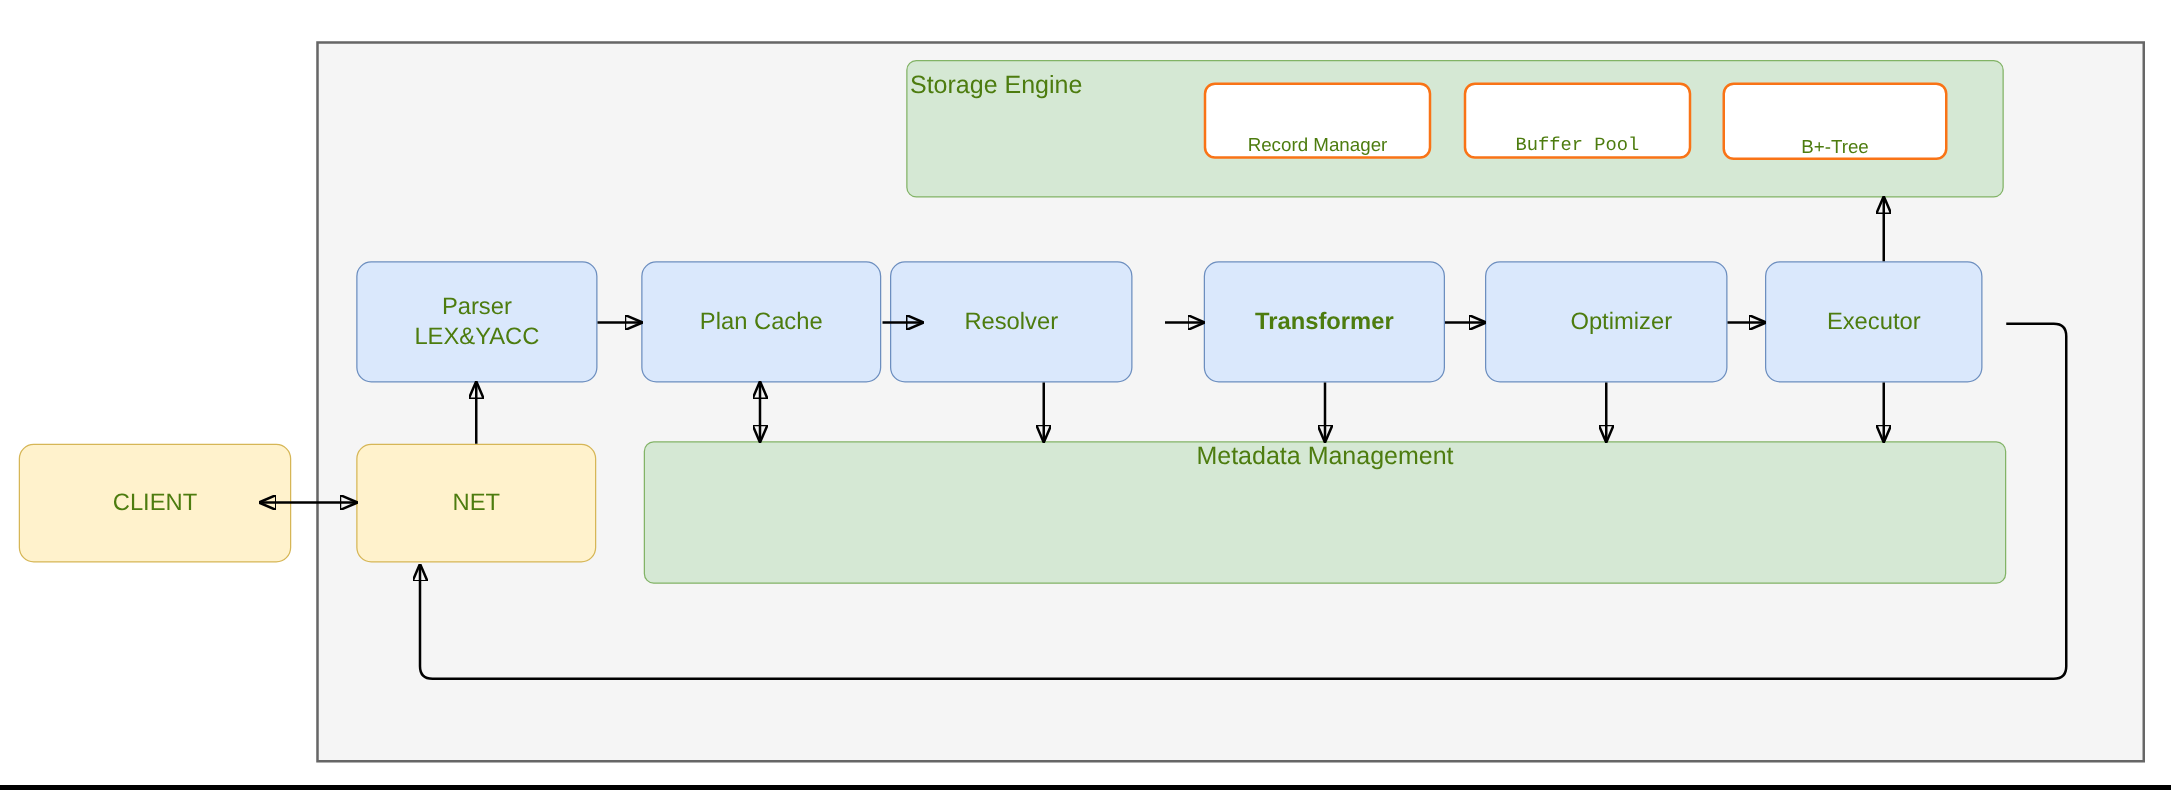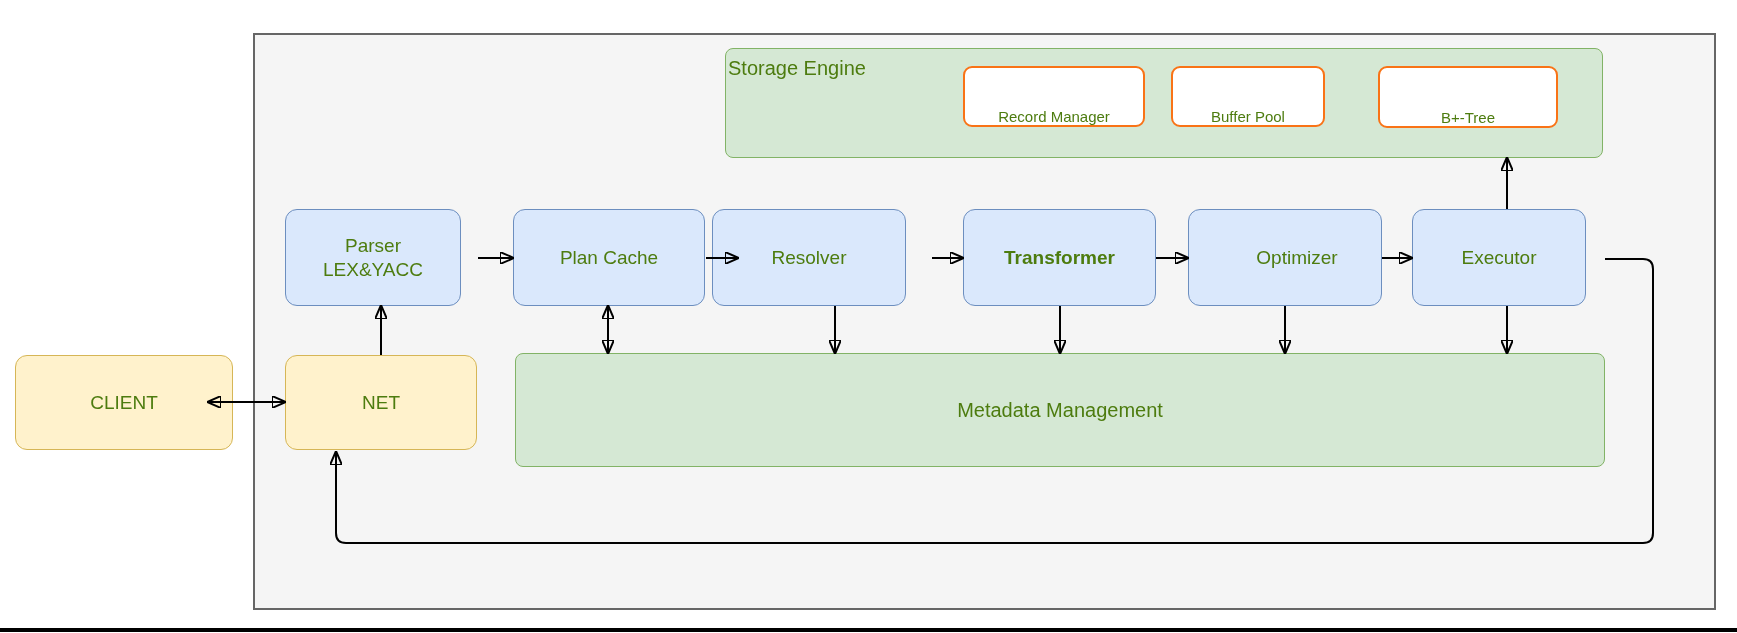--- a/index.html
+++ b/index.html
@@ -50,36 +50,36 @@
     display: flex; align-items: flex-end; justify-content: center;
     font-size: 15px;
   }
 
   .storage-engine { left: 725px; top: 48px; width: 878px; height: 110px; }
   .storage-engine-label {
     position: absolute; left: 2px; top: 8px;
     font-size: 20px;
   }
   .record-manager { left: 963px;  top: 66px; width: 182px; height: 61px; }
-  .buffer-pool    { left: 1171px; top: 66px; width: 154px; height: 61px; }
+  .buffer-pool    { left: 1171px; top: 66px; width: 182px; height: 61px; font-family: Liberation Mono, monospace; }
   .bplus-tree     { left: 1378px; top: 66px; width: 180px; height: 62px; }
 
-  .parser      { left: 285px;  width: 176px; }
+  .parser      { left: 285px;  width: 193px; }
   .plan-cache  { left: 513px;  width: 192px; }
   .resolver    { left: 712px;  width: 194px; }
   .transformer { left: 963px;  width: 193px; font-weight: bold; }
   .optimizer   { left: 1188px; width: 194px; padding-left: 24px; }
   .executor    { left: 1412px; width: 174px; }
 
   .client { left: 15px;  width: 218px; }
   .net    { left: 285px; width: 192px; }
 
   .metadata {
     left: 515px; top: 353px; width: 1090px; height: 114px;
-    display: flex; align-items: center; justify-content: center;
+    display: flex; align-items: flex-start; justify-content: center;
     font-size: 20px;
   }
 
   .edges-svg { left: 0; top: 0; width: 1737px; height: 633px; pointer-events: none; }
   .edges-svg path, .edges-svg line { stroke: #000000; stroke-width: 2; fill: none; }
 
   .bottom-bar { left: 0; top: 628px; width: 1737px; height: 4px; background: #000000; }
 </style>
 </head>
 <body>

